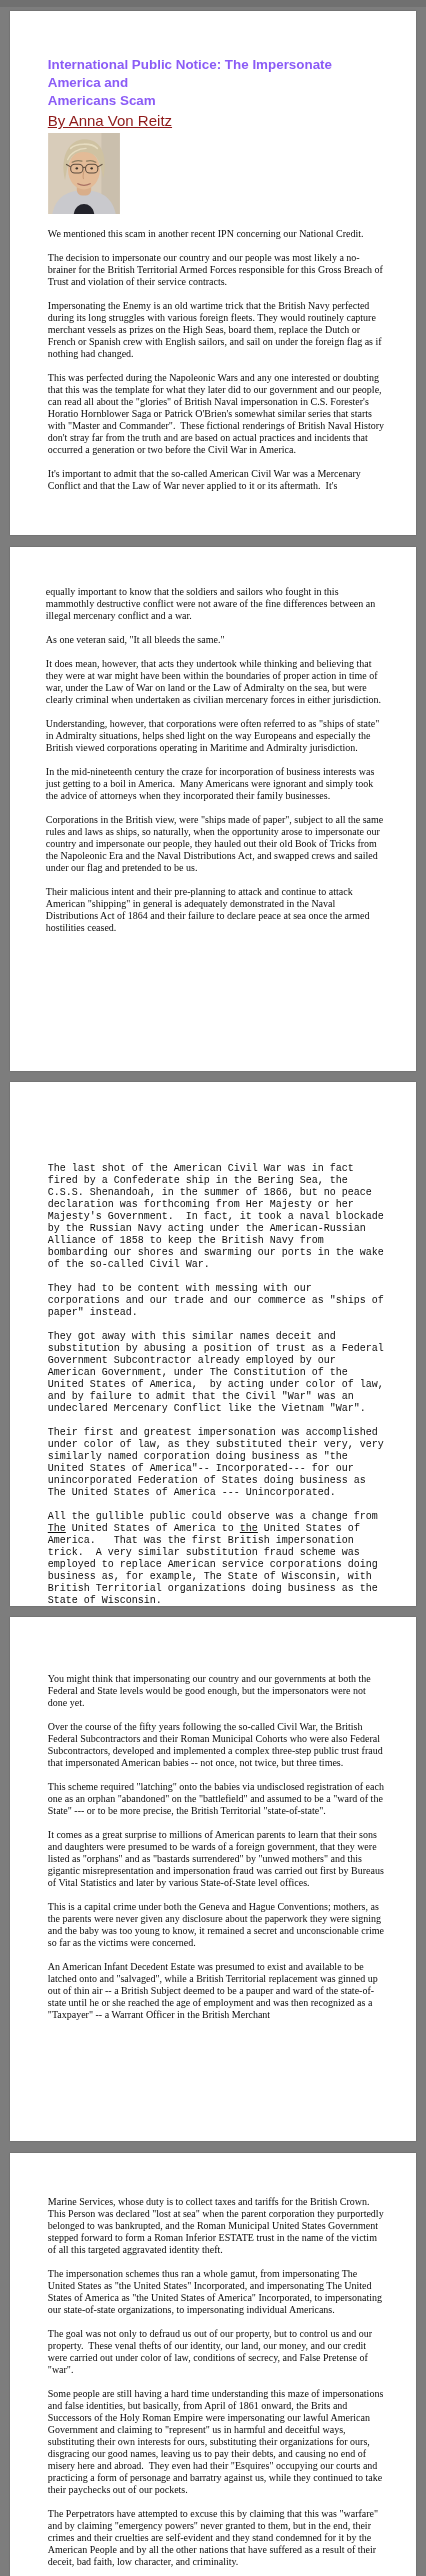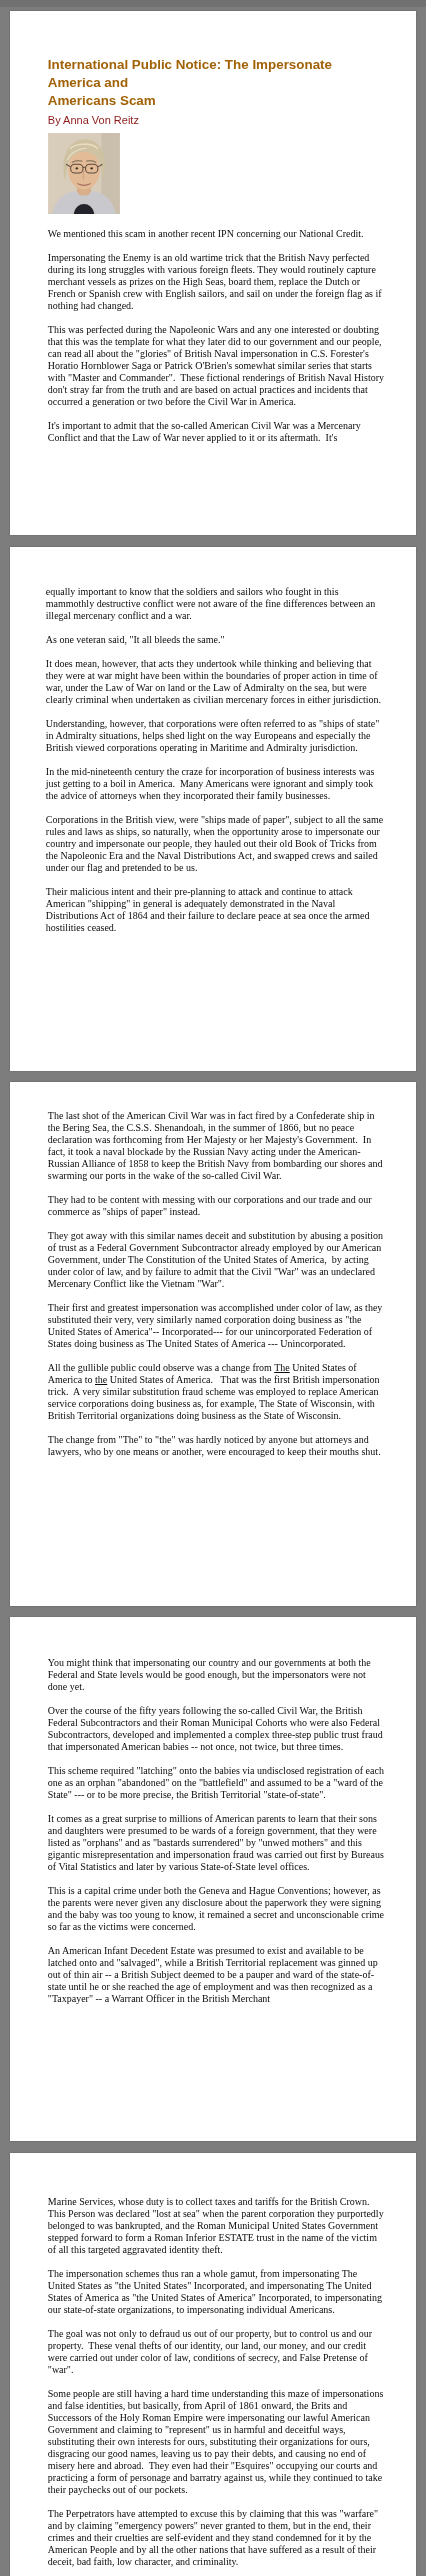--- a/index.html
+++ b/index.html
@@ -15,33 +15,33 @@
     overflow:hidden;box-sizing:border-box;
     box-shadow:0 0 1.5px rgba(0,0,0,0.28);
     padding-left:38px;padding-right:31px;
   }
   .pg1{margin-top:11.3px;}
   .pg2{margin-top:11.3px;}
   .pg3{margin-top:11.3px;}
   .pg4{margin-top:10.8px;}
   .pg5{margin-top:12px;}
   .pad75{padding-top:39px;padding-left:36px;}
-  .pad120{padding-top:28px;}
-  .pad78{padding-top:40px;}
+  .pad120{padding-top:81px;font-family:Liberation Mono, monospace;}
+  .pad78{padding-top:56px;}
   .pad83{padding-top:43px;}
   .doc-title{
     margin:45px 0 0 0;max-width:345px;
     font-family:"Liberation Sans", sans-serif;font-weight:bold;
-    font-size:13.4px;line-height:18px;color:#a16207;
+    font-size:13.4px;line-height:18px;color:#8b5cf6;
     white-space:pre-line;
   }
   .byline{
     margin:5.2px 0 0 0;
     font-family:"Liberation Sans", sans-serif;
-    font-size:11px;line-height:11.3px;color:#8e1a1a;
+    font-size:15px;line-height:11.3px;color:#8e1a1a;text-decoration:underline;
   }
   .photo-wrap{margin:6.2px 0 0 0;width:72px;height:81px;}
   .body-p{
     margin:12px 0 0 0;max-width:338px;
     font-size:10px;line-height:12px;color:#0b0b0b;
     white-space:pre-wrap;
   }
   .first-p{margin-top:14.4px;}
   u{text-underline-offset:1px;}
 </style>
@@ -76,20 +76,21 @@
         </g>
         <circle cx="56" cy="69" r="2.4" fill="#3c3228"></circle>
         <circle cx="85" cy="69" r="2.4" fill="#3c3228"></circle>
         <path d="M47,57 q9,-5 19,-2" stroke="#8a7a5e" stroke-width="2.4" fill="none" stroke-linecap="round"></path>
         <path d="M75,55 q10,-3 18,2" stroke="#8a7a5e" stroke-width="2.4" fill="none" stroke-linecap="round"></path>
         <path d="M70,74 q-3,10 -1,15" stroke="#c99c78" stroke-width="2" fill="none" stroke-linecap="round"></path>
         <path d="M58,99 q12,6 24,0" stroke="#a86f62" stroke-width="2.5" fill="none" stroke-linecap="round"></path>
       </svg>
     </div>
     <p class="body-p first-p">We mentioned this scam in another recent IPN concerning our National Credit.</p>
+    <p class="body-p">The decision to impersonate our country and our people was most likely a no-brainer for the British Territorial Armed Forces responsible for this Gross Breach of Trust and violation of their service contracts.</p>
     <p class="body-p">Impersonating the Enemy is an old wartime trick that the British Navy perfected during its long struggles with various foreign fleets. They would routinely capture merchant vessels as prizes on the High Seas, board them, replace the Dutch or French or Spanish crew with English sailors, and sail on under the foreign flag as if nothing had changed.</p>
     <p class="body-p">This was perfected during the Napoleonic Wars and any one interested or doubting that this was the template for what they later did to our government and our people, can read all about the "glories" of British Naval impersonation in C.S. Forester's Horatio Hornblower Saga or Patrick O'Brien's somewhat similar series that starts with "Master and Commander".  These fictional renderings of British Naval History don't stray far from the truth and are based on actual practices and incidents that occurred a generation or two before the Civil War in America.</p>
     <p class="body-p">It's important to admit that the so-called American Civil War was a Mercenary Conflict and that the Law of War never applied to it or its aftermath.  It's</p>
   </div>
 
   <div class="page pg2 pad75">
     <p class="body-p" style="margin-top:0">equally important to know that the soldiers and sailors who fought in this mammothly destructive conflict were not aware of the fine differences between an illegal mercenary conflict and a war.</p>
     <p class="body-p">As one veteran said, "It all bleeds the same."</p>
     <p class="body-p">It does mean, however, that acts they undertook while thinking and believing that they were at war might have been within the boundaries of proper action in time of war, under the Law of War on land or the Law of Admiralty on the sea, but were clearly criminal when undertaken as civilian mercenary forces in either jurisdiction.</p>
     <p class="body-p">Understanding, however, that corporations were often referred to as "ships of state" in Admiralty situations, helps shed light on the way Europeans and especially the British viewed corporations operating in Maritime and Admiralty jurisdiction.</p>
@@ -105,21 +106,21 @@
     <p class="body-p">Their first and greatest impersonation was accomplished under color of law, as they substituted their very, very similarly named corporation doing business as "the United States of America"-- Incorporated--- for our unincorporated Federation of States doing business as The United States of America --- Unincorporated.</p>
     <p class="body-p">All the gullible public could observe was a change from <u>The</u> United States of America to <u>the</u> United States of America.   That was the first British impersonation trick.  A very similar substitution fraud scheme was employed to replace American service corporations doing business as, for example, The State of Wisconsin, with British Territorial organizations doing business as the State of Wisconsin.</p>
     <p class="body-p">The change from "The" to "the" was hardly noticed by anyone but attorneys and lawyers, who by one means or another, were encouraged to keep their mouths shut.</p>
   </div>
 
   <div class="page pg4 pad78">
     <p class="body-p" style="margin-top:0">You might think that impersonating our country and our governments at both the Federal and State levels would be good enough, but the impersonators were not done yet.</p>
     <p class="body-p">Over the course of the fifty years following the so-called Civil War, the British Federal Subcontractors and their Roman Municipal Cohorts who were also Federal Subcontractors, developed and implemented a complex three-step public trust fraud that impersonated American babies -- not once, not twice, but three times.</p>
     <p class="body-p">This scheme required "latching" onto the babies via undisclosed registration of each one as an orphan "abandoned" on the "battlefield" and assumed to be a "ward of the State" --- or to be more precise, the British Territorial "state-of-state".</p>
     <p class="body-p">It comes as a great surprise to millions of American parents to learn that their sons and daughters were presumed to be wards of a foreign government, that they were listed as "orphans" and as "bastards surrendered" by "unwed mothers" and this gigantic misrepresentation and impersonation fraud was carried out first by Bureaus of Vital Statistics and later by various State-of-State level offices.</p>
-    <p class="body-p">This is a capital crime under both the Geneva and Hague Conventions; however, as the parents were never given any disclosure about the paperwork they were signing and the baby was too young to know, it remained a secret and unconscionable crime so far as the victims were concerned.</p>
+    <p class="body-p">This is a capital crime under both the Geneva and Hague Conventions; mothers, as the parents were never given any disclosure about the paperwork they were signing and the baby was too young to know, it remained a secret and unconscionable crime so far as the victims were concerned.</p>
     <p class="body-p">An American Infant Decedent Estate was presumed to exist and available to be latched onto and "salvaged", while a British Territorial replacement was ginned up out of thin air -- a British Subject deemed to be a pauper and ward of the state-of-state until he or she reached the age of employment and was then recognized as a "Taxpayer" -- a Warrant Officer in the British Merchant</p>
   </div>
 
   <div class="page pg5 pad83">
     <p class="body-p" style="margin-top:0">Marine Services, whose duty is to collect taxes and tariffs for the British Crown.  This Person was declared "lost at sea" when the parent corporation they purportedly belonged to was bankrupted, and the Roman Municipal United States Government stepped forward to form a Roman Inferior ESTATE trust in the name of the victim of all this targeted aggravated identity theft.</p>
     <p class="body-p">The impersonation schemes thus ran a whole gamut, from impersonating The United States as "the United States" Incorporated, and impersonating The United States of America as "the United States of America" Incorporated, to impersonating our state-of-state organizations, to impersonating individual Americans.</p>
     <p class="body-p">The goal was not only to defraud us out of our property, but to control us and our property.  These venal thefts of our identity, our land, our money, and our credit were carried out under color of law, conditions of secrecy, and False Pretense of "war".</p>
     <p class="body-p">Some people are still having a hard time understanding this maze of impersonations and false identities, but basically, from April of 1861 onward, the Brits and Successors of the Holy Roman Empire were impersonating our lawful American Government and claiming to "represent" us in harmful and deceitful ways, substituting their own interests for ours, substituting their organizations for ours, disgracing our good names, leaving us to pay their debts, and causing no end of misery here and abroad.  They even had their "Esquires" occupying our courts and practicing a form of personage and barratry against us, while they continued to take their paychecks out of our pockets.</p>
     <p class="body-p">The Perpetrators have attempted to excuse this by claiming that this was "warfare" and by claiming "emergency powers" never granted to them, but in the end, their crimes and their cruelties are self-evident and they stand condemned for it by the American People and by all the other nations that have suffered as a result of their deceit, bad faith, low character, and criminality.</p>
   </div>

